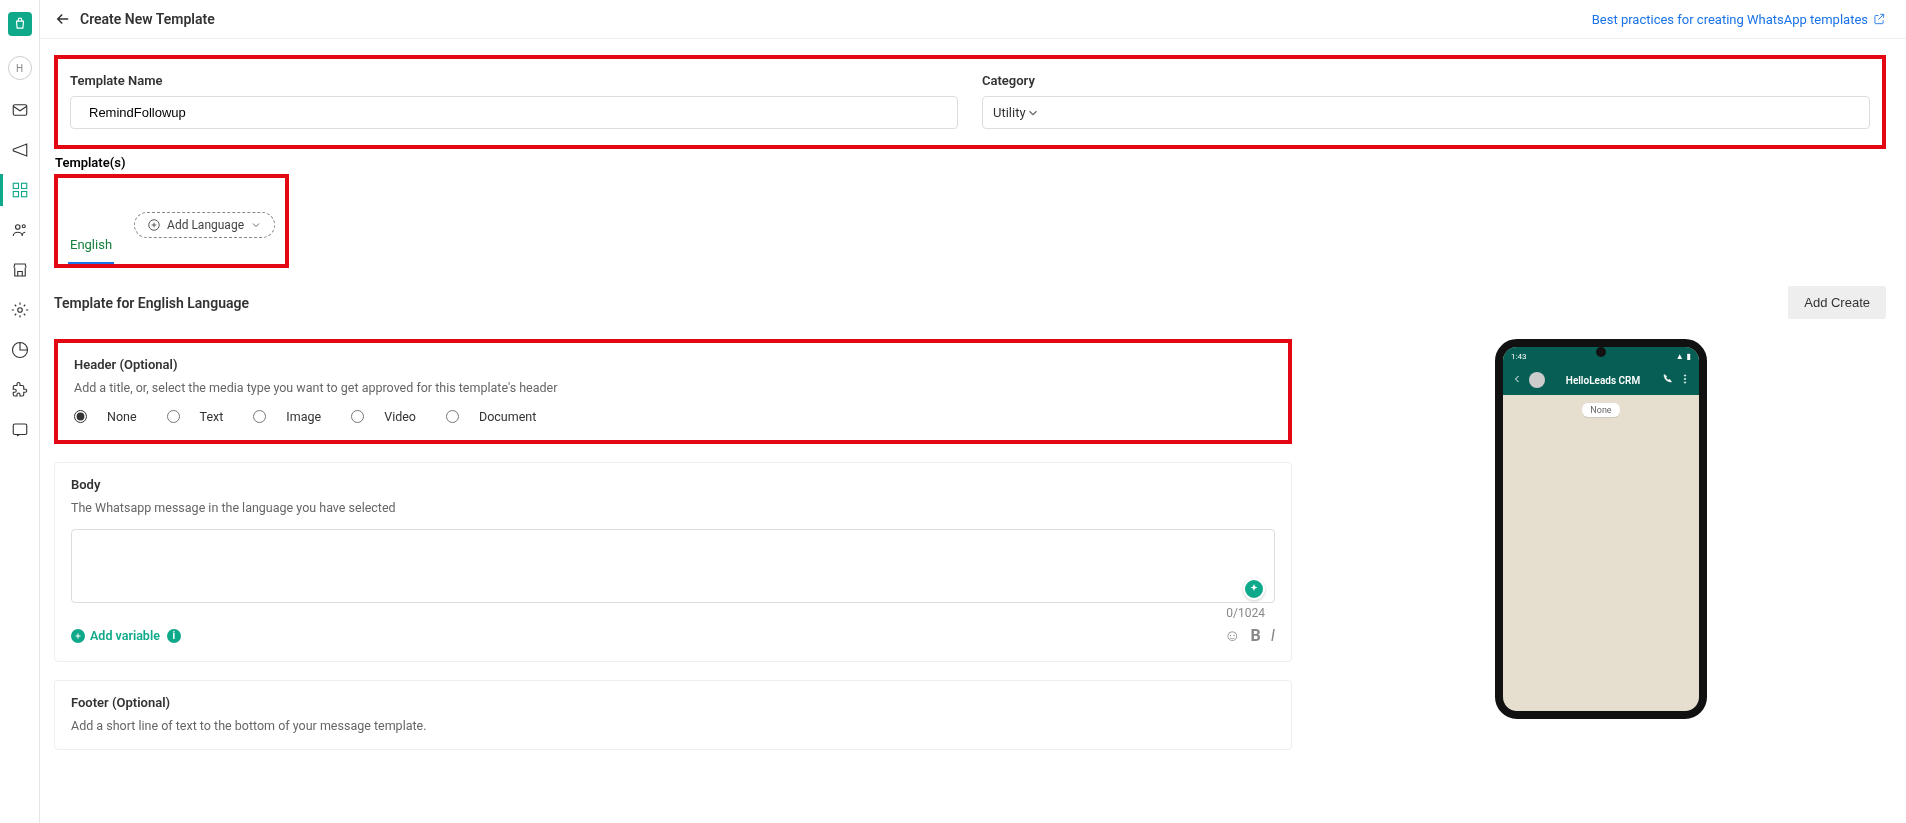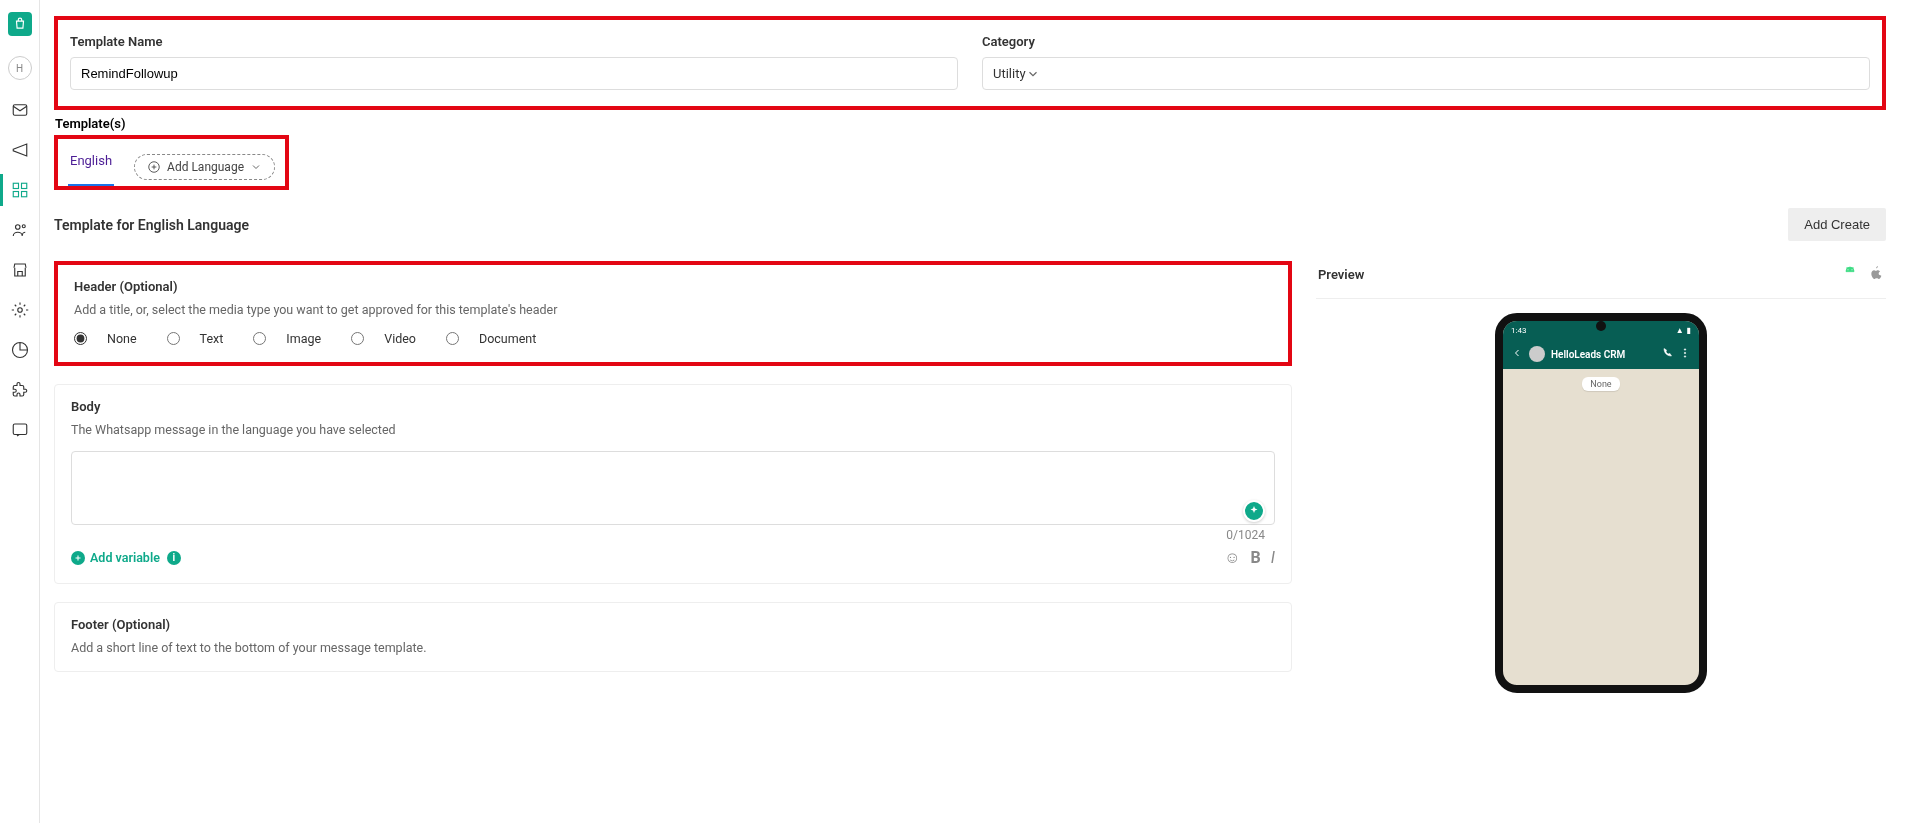--- a/index.html
+++ b/index.html
@@ -21,27 +21,27 @@
 .topbar .back svg { width:18px;height:18px; stroke:#333; fill:none; stroke-width:2; }
 .topbar .title { font-weight:600; font-size:14px; }
 .topbar .link { color:#1a73e8; font-size:13px; display:flex; align-items:center; gap:4px; }
 .topbar .link svg { width:14px;height:14px; stroke:#1a73e8; fill:none; stroke-width:1.5; }
 .content { padding: 16px 20px 0 14px; overflow:auto; flex:1; }
 .row1 { border: 4px solid #e30613; padding: 14px 12px 16px 12px; margin-bottom: 6px; }
 .fields { display:flex; gap: 24px; }
 .field { flex:1; }
 .field.half { flex:1; }
 .field-label { font-weight:600; font-size:13px; margin-bottom:8px; display:block; }
-.text-input { width:100%; border:1px solid #ddd; border-radius:4px; padding:8px 10px; font-size:13px; }
+.text-input { width:100%; border:1px solid #ddd; border-radius:4px; padding:8px 18px; font-size:13px; }
 .select { width:100%; border:1px solid #ddd; border-radius:4px; padding:8px 10px; font-size:13px; background:#fff; display:flex; align-items:center; }
 .select .chev { width:14px;height:14px; stroke:#666; fill:none; stroke-width:2; }
 .templates-label { font-weight:600; font-size:13px; margin: 6px 0 4px 1px; color:#000000; }
 .lang-bar-wrap { border:4px solid #e30613; display:inline-block; padding: 4px 10px 0 4px; margin-bottom: 18px; }
 .lang-bar { display:flex; align-items:center; gap: 20px; padding: 4px 0 0 6px; }
-.lang-tab { color:#4c1d95; font-size:13px; padding: 6px 2px 16px 2px; border-bottom:2px solid #1a73e8; }
+.lang-tab { color:#15803d; font-size:13px; padding: 6px 2px 10px 2px; border-bottom:2px solid #1a73e8;margin-top:45px; }
 .add-lang { border:1px dashed #888; border-radius: 14px; padding:5px 12px; display:flex; align-items:center; gap:6px; font-size:12px; color:#444; }
 .add-lang .plus { width:14px;height:14px; }
 .add-lang .chev { width:12px;height:12px; stroke:#666; fill:none; stroke-width:2; }
 .add-lang .plus svg { stroke:#444; fill:none; width:14px;height:14px; stroke-width:1.5;}
 .section-header { display:flex; justify-content:space-between; align-items:center; margin-bottom: 20px; }
 .section-header .t { font-weight:600; font-size:14px; }
 .btn { background:#eee; border-radius:2px; padding:9px 16px; font-size:13px; font-weight:500; color:#333; border:none; }
 .two-col { display:flex; gap: 24px; align-items:flex-start; }
 .left-col { flex:1; }
 .right-col { width: 570px; }
@@ -64,21 +64,21 @@
 .floating-badge { position:relative; }
 .floating-badge .fb { position:absolute; right:10px; bottom:6px; width:22px;height:22px; background:#0ea98a; border-radius:50%; border:2px solid #fff; box-shadow:0 1px 3px rgba(0,0,0,.2); display:flex;align-items:center;justify-content:center;}
 .floating-badge .fb svg{width:12px;height:12px;fill:#fff;}
 .preview-head { display:flex; justify-content:space-between; align-items:center; padding: 4px 2px 14px 2px; border-bottom:1px solid #eee; margin-bottom:14px;}
 .preview-head .pt { font-weight:600; font-size:13px; }
 .preview-head .os { display:flex; gap:10px; }
 .preview-head .os svg { width:16px;height:16px; }
 .phone { width:212px; margin:0 auto; border: 8px solid #111; border-radius: 22px; background:#e6dfd0; height: 380px; position:relative; overflow:hidden; }
 .phone .statusbar { background:#075e54; height:18px; display:flex; justify-content:space-between; align-items:center; padding:0 8px; font-size:8px; color:#fff; }
 .phone .statusbar .right { display:flex; gap:3px; align-items:center;}
-.phone .chathead { background:#075e54; height:30px; display:flex; align-items:center; padding:0 8px; gap:6px; }
+.phone .chathead { background:#075e54; height:30px; display:flex; align-items:center; padding:0 8px; gap:6px;text-align:center; }
 .phone .chathead .back { color:#fff; }
 .phone .chathead .av { width:16px;height:16px; border-radius:50%; background:#ccc; }
 .phone .chathead .nm { color:#fff; font-size:10px; font-weight:600; flex:1; }
 .phone .chathead .ic { color:#fff; }
 .phone .chathead svg { width:12px;height:12px; stroke:#fff; fill:#fff; }
 .phone .daypill { background:#fff; border-radius:6px; padding:2px 8px; font-size:9px; color:#666; width:fit-content; margin:8px auto; box-shadow:0 1px 1px rgba(0,0,0,.1);}
 .phone .notch { position:absolute; top:0; left:50%; transform:translateX(-50%); width:10px;height:10px; background:#111; border-radius:50%; margin-top:0px; z-index:2;}
 .char-wrap{position:relative;}
 </style>
 </head>
@@ -144,20 +144,34 @@
       </div>
     <div class="nav-icon">
         <svg viewBox="0 0 24 24">
           <rect x="3" y="4" width="18" height="14" rx="2"></rect>
           <path d="M8 20l3-2"></path>
         </svg>
       </div>
   </div>
 
   <div class="main">
+    <div class="topbar">
+      <div class="left">
+        <span class="back"><svg viewBox="0 0 24 24">
+              <path d="M19 12H5M11 6l-6 6 6 6"></path>
+            </svg></span>
+        <span class="title">Create New Template</span>
+      </div>
+      <a class="link">
+        <span>Best practices for creating WhatsApp templates</span>
+        <svg viewBox="0 0 24 24">
+            <path d="M14 4h6v6M20 4l-9 9M19 14v5a1 1 0 01-1 1H6a1 1 0 01-1-1V7a1 1 0 011-1h5"></path>
+          </svg>
+      </a>
+    </div>
 
     <div class="content">
 
       <div class="row1">
         <div class="fields">
           <div class="field half">
             <label class="field-label">Template Name</label>
             <input class="text-input" value="RemindFollowup" style="">
           </div>
           <div class="field half">
@@ -255,33 +269,20 @@
           </div>
 
           <div class="card" style="margin-bottom:0;">
             <div class="ct">Footer (Optional)</div>
             <div class="cd" style="margin-bottom:0;">Add a short line of text to the bottom of your message template.</div>
           </div>
 
         </div>
 
         <div class="right-col">
-          <div class="preview-head">
-            <span class="pt">Preview</span>
-            <span class="os">
-              <span><svg viewBox="0 0 24 24">
-                    <path d="M6 9a6 6 0 0112 0v1H6V9z M8 5l-1-2 M16 5l1-2" fill="#3ddc84" stroke="#3ddc84"></path>
-                    <circle cx="9" cy="7" r=".8" fill="#fff"></circle>
-                    <circle cx="15" cy="7" r=".8" fill="#fff"></circle>
-                  </svg></span>
-              <span><svg viewBox="0 0 24 24">
-                    <path d="M16 13c0-2 1-3 2-3-1-2-3-2-3-2-2 0-2 1-3 1s-2-1-3-1c-2 0-4 2-4 5 0 4 3 8 5 8 1 0 1-1 3-1s2 1 3 1c2 0 4-4 4-5-2-1-4-1-4-3z M14 4c1-1 1-2 1-2-1 0-2 1-2 1-1 1-1 2-1 2 1 0 2-1 2-1z" fill="#999"></path>
-                  </svg></span>
-            </span>
-          </div>
           <div class="phone">
             <div class="notch"></div>
             <div class="statusbar">
               <span>1:43</span>
               <span class="right">
                   <span>▲</span>
                   <span>▮</span>
                 </span>
             </div>
             <div class="chathead">

